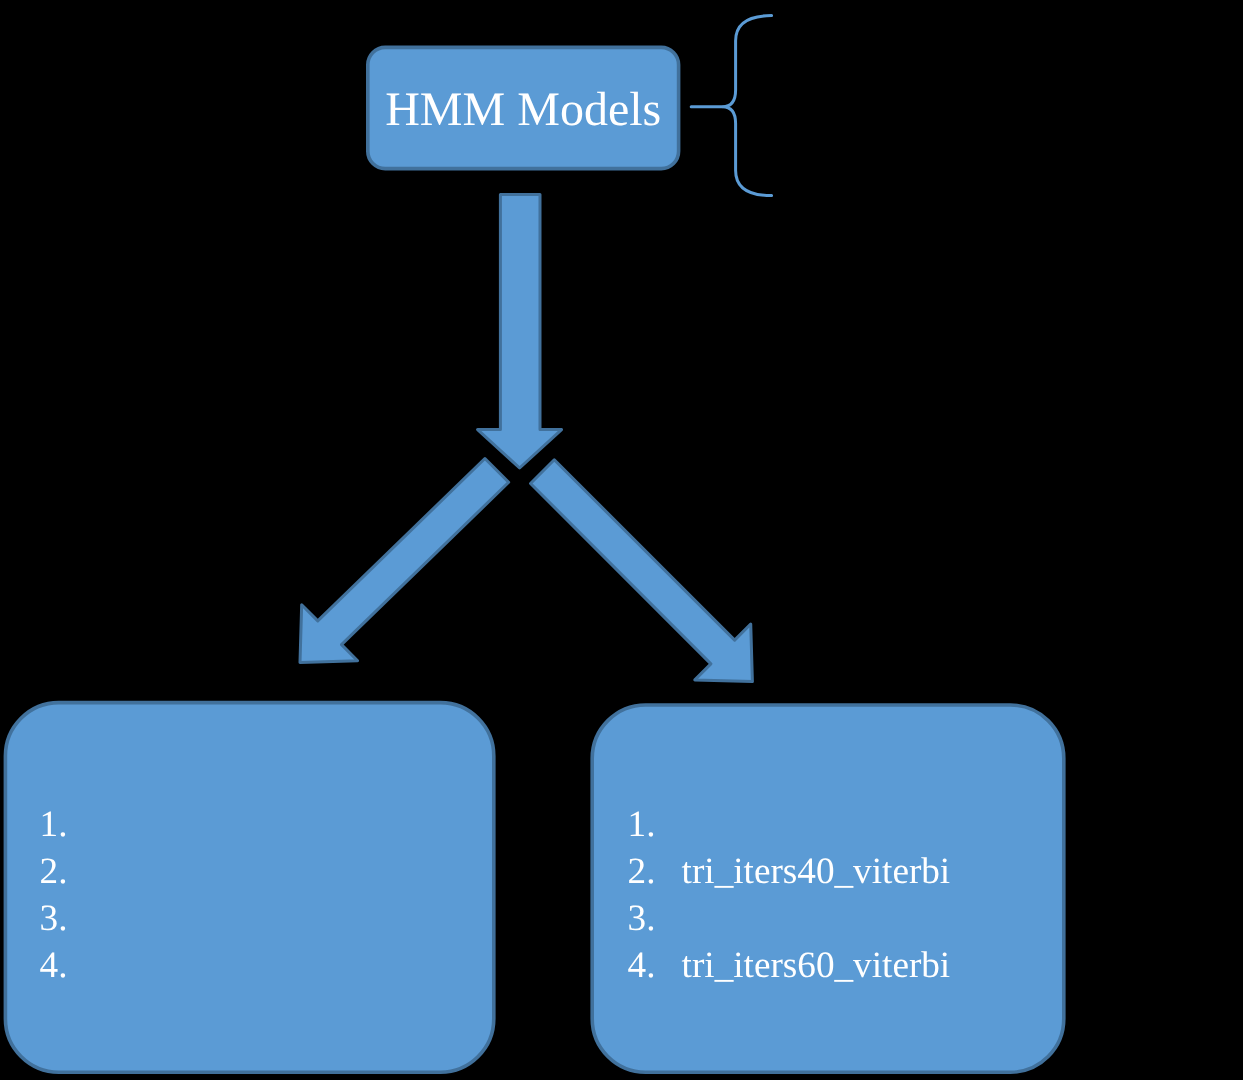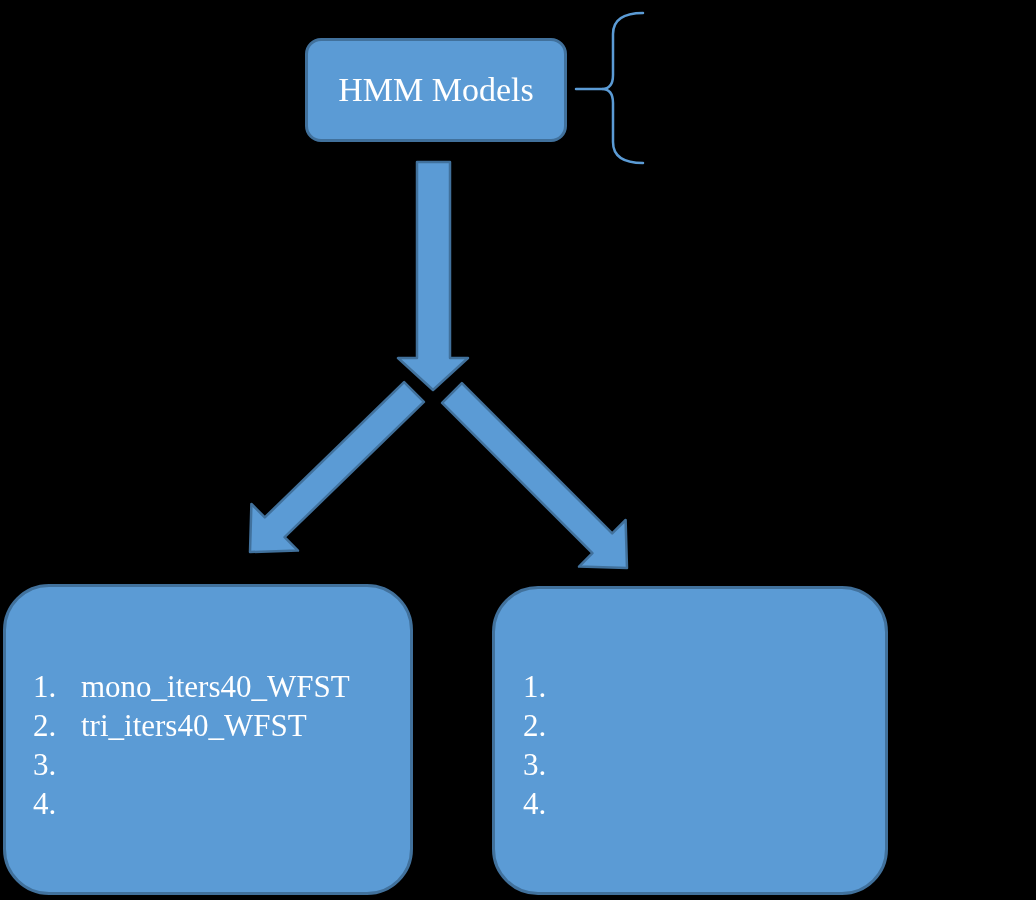--- a/index.html
+++ b/index.html
@@ -21,21 +21,21 @@
 
   .node {
     position: absolute;
     background: var(--shape-fill);
     border: 3px solid var(--shape-border);
   }
   .root-box {
     left: 305px; top: 38px; width: 262px; height: 104px;
     border-radius: 16px;
     display: flex; align-items: center; justify-content: center;
-    font-size: 34px;
+    font-size: 40px;
   }
   .list-box { border-radius: 46px; }
   .list-box.left  { left: 3px;   top: 584px; width: 410px; height: 311px; }
   .list-box.right { left: 492px; top: 586px; width: 396px; height: 309px; }
 
   .model-list { position: absolute; left: 0; right: 0; }
   .list-box.left  .model-list { top: 80px; }
   .list-box.right .model-list { top: 78px; }
   .list-item {
     display: flex;
@@ -71,45 +71,45 @@
   </svg>
 
   <div class="node root-box">
     <span>HMM Models</span>
   </div>
 
   <div class="node list-box left">
     <div class="model-list">
       <div class="list-item">
         <span class="num">1.</span>
-        <span class="label">mono_iters40_WFST</span>
       </div>
       <div class="list-item">
         <span class="num">2.</span>
-        <span class="label">tri_iters40_WFST</span>
       </div>
       <div class="list-item">
         <span class="num">3.</span>
       </div>
       <div class="list-item">
         <span class="num">4.</span>
       </div>
     </div>
   </div>
 
   <div class="node list-box right">
     <div class="model-list">
       <div class="list-item">
         <span class="num">1.</span>
       </div>
       <div class="list-item">
         <span class="num">2.</span>
+        <span class="label">tri_iters40_viterbi</span>
       </div>
       <div class="list-item">
         <span class="num">3.</span>
       </div>
       <div class="list-item">
         <span class="num">4.</span>
+        <span class="label">tri_iters60_viterbi</span>
       </div>
     </div>
   </div>
 
 </div>
 
 </body></html>

